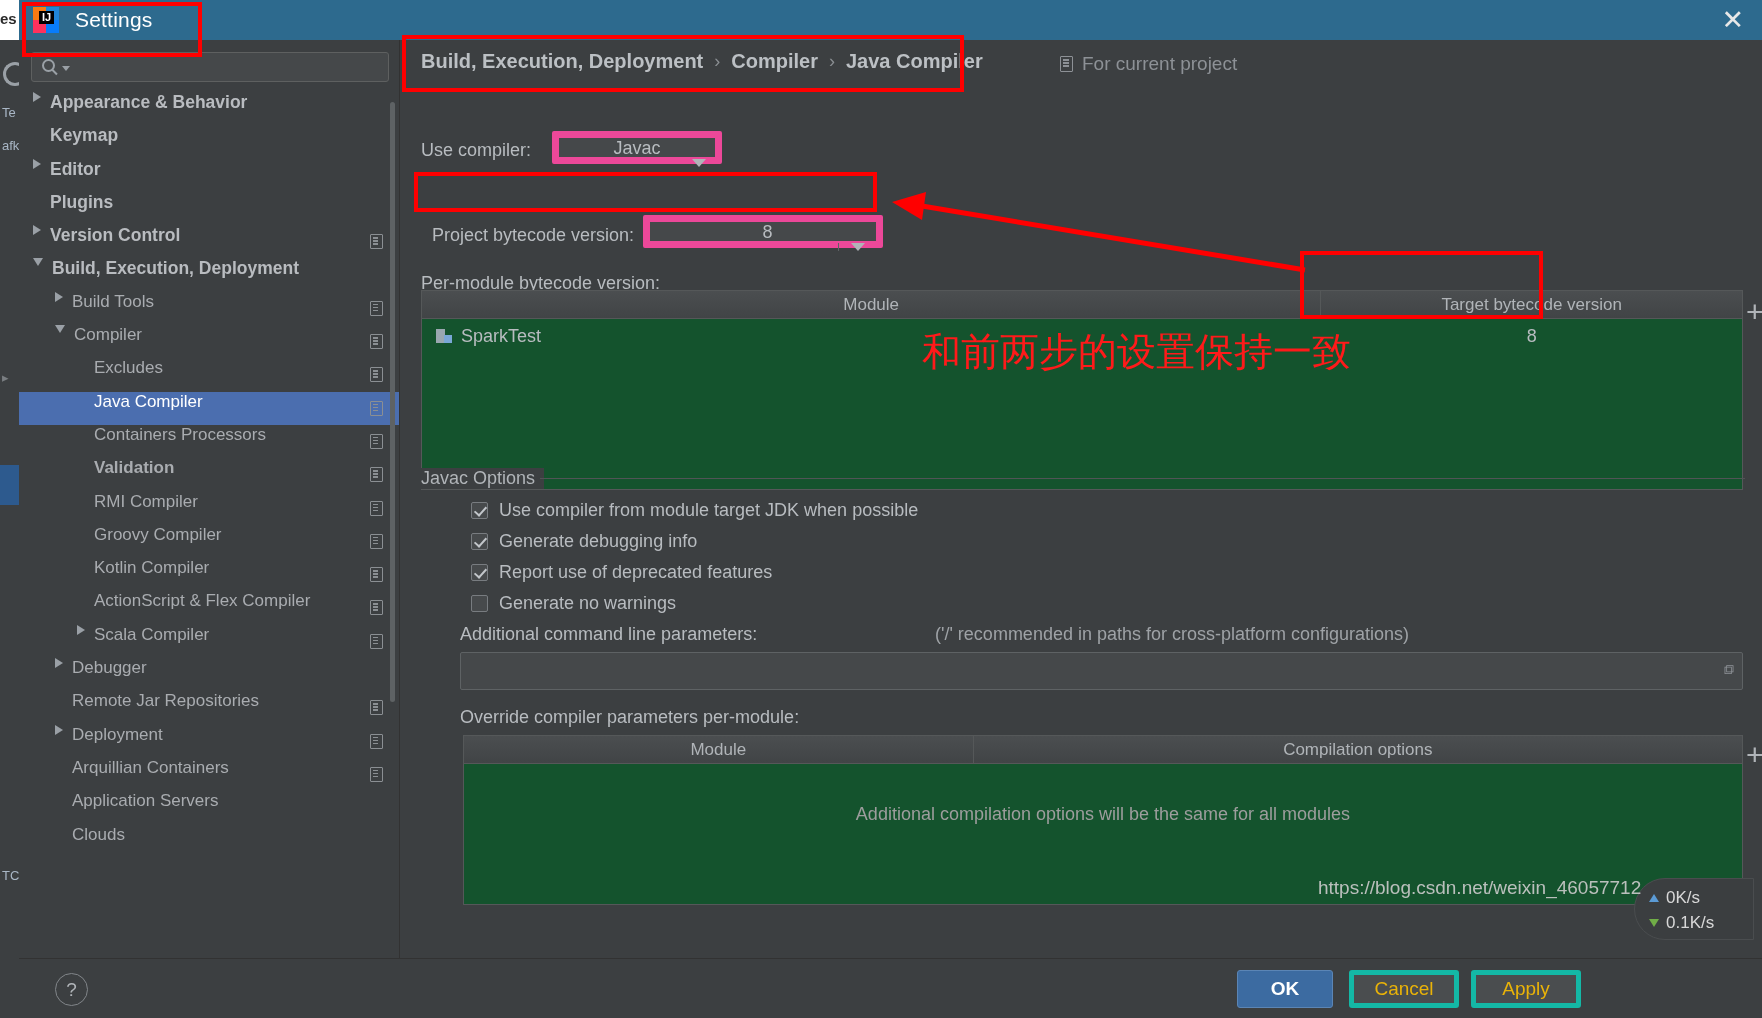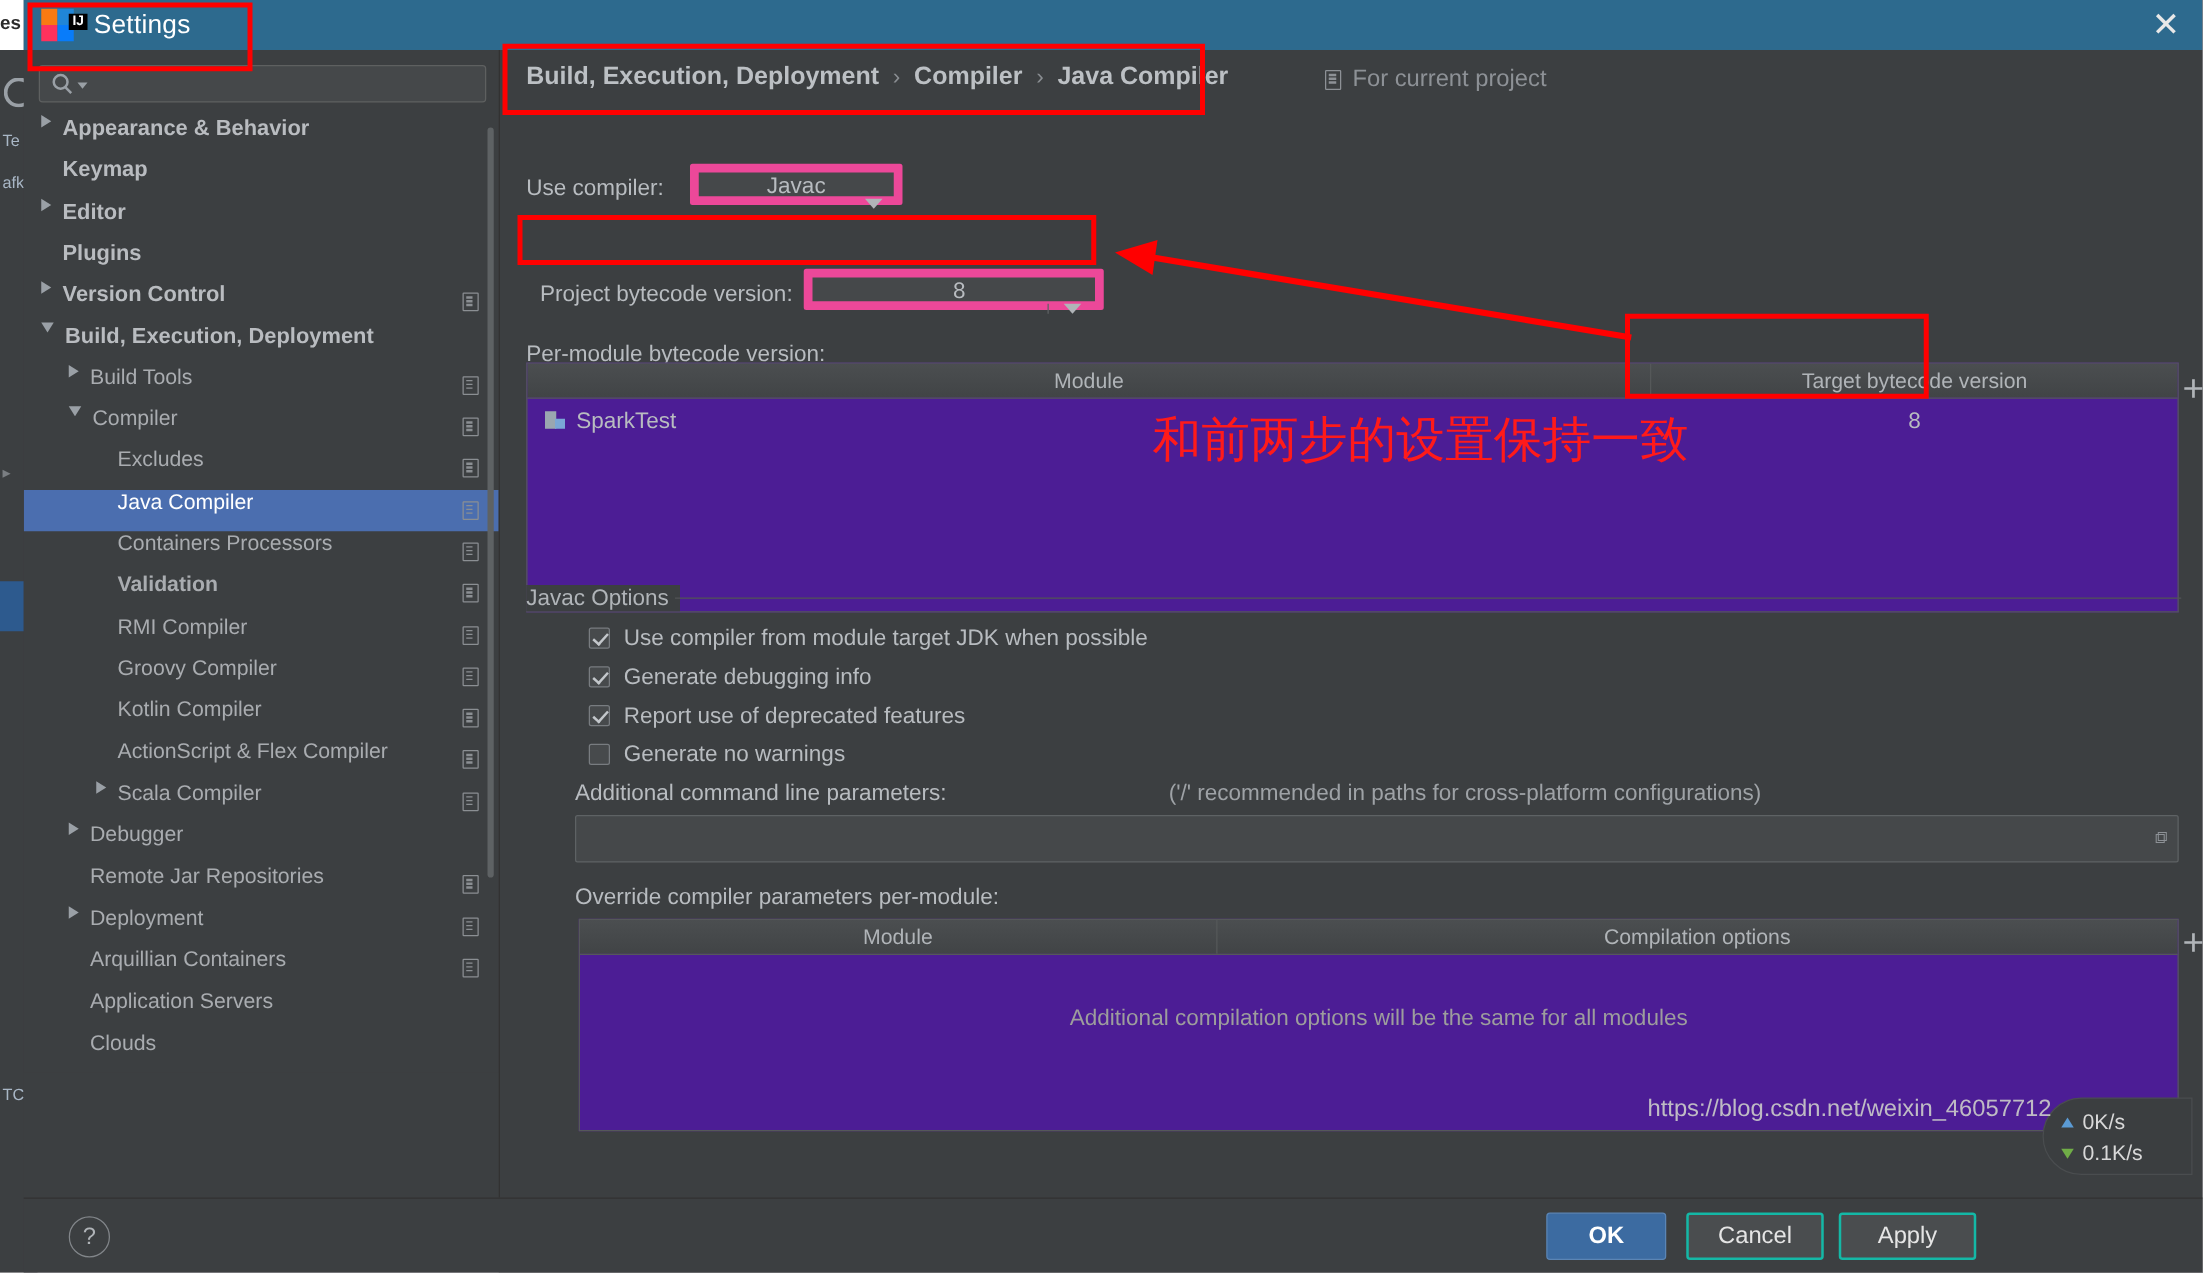--- a/index.html
+++ b/index.html
@@ -26,21 +26,21 @@
 
   
   .titlebar { position:absolute; left:0; top:0; width:1743px; height:40px;
       background:#2d6a8e; display:flex; align-items:center; }
   .ij-logo { width:26px; height:26px; margin-left:14px; position:relative; flex:none; }
   .ij-logo .sq { position:absolute; width:13px; height:13px; }
   .ij-logo .s1 { left:0; top:0; background:#f97a12; }
   .ij-logo .s2 { left:13px; top:0; background:#2086d7; }
   .ij-logo .s3 { left:0; top:13px; background:#fe315d; }
   .ij-logo .s4 { left:13px; top:13px; background:#087cfa; }
-  .ij-logo .ijtext { position:absolute; left:22px; top:4px; color:#fff; font-size:11px;
+  .ij-logo .ijtext { position:absolute; left:6px; top:4px; color:#fff; font-size:11px;
       font-weight:bold; z-index:3; font-family:"Liberation Sans", sans-serif;
       background:#000; padding:1px 3px; line-height:1; }
   .title-text { color:#ffffff; font-size:21px; margin-left:16px; letter-spacing:0.2px; }
   .close-x { position:absolute; right:18px; top:7px; color:#e8e8e8; font-size:27px;
       line-height:26px; cursor:pointer; font-weight:300; }
 
   
   .searchbox { position:absolute; left:12px; top:52px; width:358px; height:30px;
       background:#45484a; border:1px solid #5e6060; border-radius:3px; }
   .search-icon { position:absolute; left:10px; top:6px; width:13px; height:13px;
@@ -95,21 +95,21 @@
       border-right:7px solid transparent; border-top:8px solid #b0b4b8; }
 
   .cb { width:17px; height:17px; border:1.5px solid #787c80; background:#474a4c;
       border-radius:2px; position:relative; flex:none; }
   .cb.checked:after { content:''; position:absolute; left:5px; top:1px; width:5px;
       height:10px; border:solid #c3c7cb; border-width:0 2px 2px 0; transform:rotate(42deg); }
   .cb-row { display:flex; align-items:center; color:#b8bcc0; font-size:18px; }
   .cb-row span { margin-left:11px; }
 
   
-  .tbl { position:absolute; border:1px solid #555859; background:#4c1d95; }
+  .tbl { position:absolute; border:1px solid #555859; background:#14532d; }
   .tbl-head { height:28px; background:linear-gradient(#4b4e50,#414446);
       border-bottom:1px solid #555859; display:flex; align-items:center;
       color:#b0b4b8; font-size:17px; }
   .th { text-align:center; border-right:1px solid #555859; height:100%;
       display:flex; align-items:center; justify-content:center; }
   .th:last-child { border-right:none; }
   .tr { height:34px; display:flex; align-items:center; color:#b8bcc0; font-size:18px; }
   .mod-icon { width:16px; height:14px; margin:0 9px 0 14px; position:relative; flex:none; }
   .mod-icon .a { position:absolute; left:0; top:0; width:9px; height:14px; background:#9aa7b0; }
   .mod-icon .b { position:absolute; right:0; bottom:0; width:8px; height:8px; background:#7aa7d6; }
@@ -127,21 +127,21 @@
 
   
   .bottombar { position:absolute; left:0; bottom:0; width:1743px; height:60px;
       background:#3c3f41; border-top:1px solid #323232; }
   .help-btn { position:absolute; left:36px; top:14px; width:33px; height:33px;
       border-radius:50%; border:1.5px solid #82868a; color:#b0b4b8; font-size:19px;
       display:flex; align-items:center; justify-content:center; cursor:pointer; }
   .btn { position:absolute; height:38px; border-radius:3px; display:flex;
       align-items:center; justify-content:center; font-size:19px; cursor:pointer; }
   .btn-ok { background:#3c6ba1; border:1px solid #5b85b5; color:#ffffff; font-weight:bold; }
-  .btn-plain { background:#4a4d4f; border:2px solid #14b8a6; color:#e5e5e5; }
+  .btn-plain { background:#4a4d4f; border:5px solid #14b8a6; color:#eab308; }
 
   .watermark { position:absolute; color:#c9c9c9; font-size:19px; opacity:.92; }
 
   
   .ann { position:absolute; border:4px solid #ff0000; pointer-events:none; }
   .ann-text { position:absolute; color:#ff1a1a; font-size:39px; font-weight:500;
       font-family:"DejaVu Sans", sans-serif; white-space:nowrap; }
   .ann-arrow { position:absolute; pointer-events:none; }
 
   

